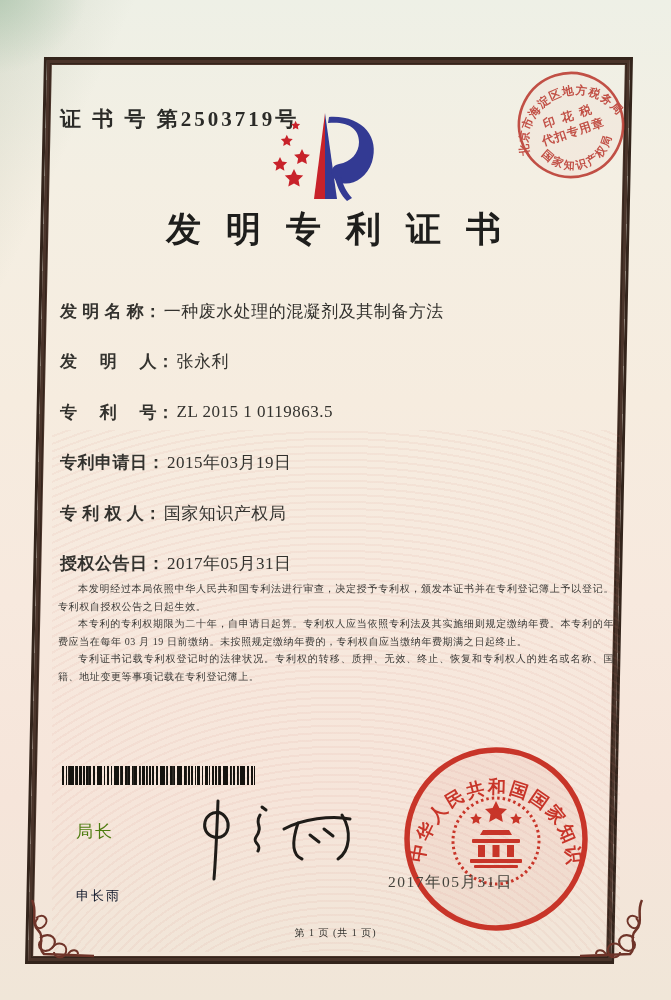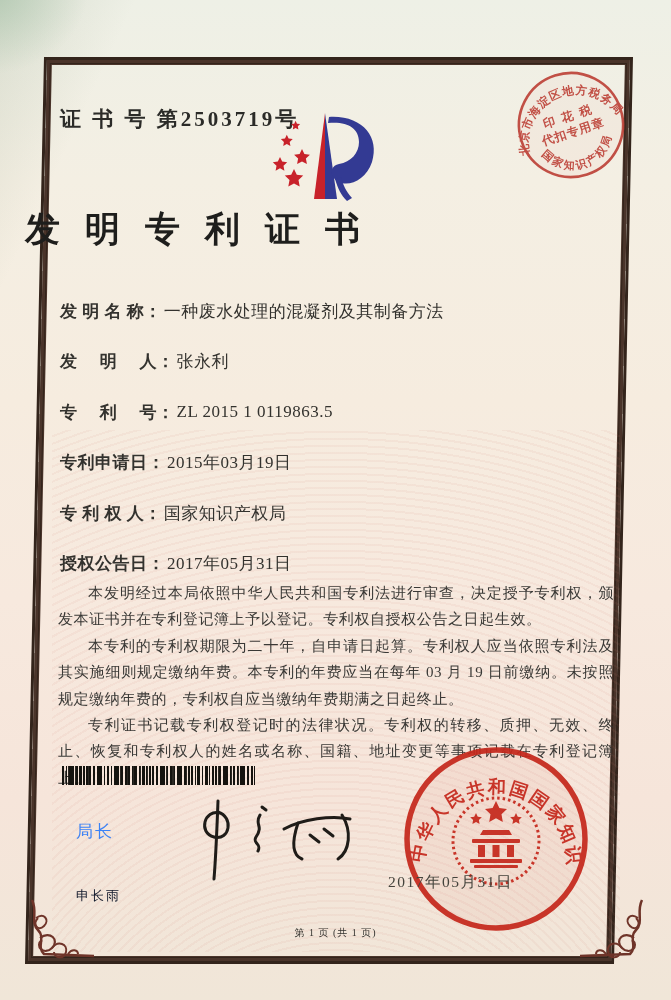--- a/index.html
+++ b/index.html
@@ -20,42 +20,42 @@
   }
   .frame-border .inner{position:absolute;inset:3px;border:1px solid #33241b;}
   .waves{
     position:absolute;left:52px;top:430px;width:568px;height:522px;
     background:repeating-radial-gradient(circle at 50% 140%, rgba(206,120,108,.10) 0 2px, rgba(206,120,108,0) 2px 7px);
     opacity:.75;pointer-events:none;
   }
   
   .cert-no{position:absolute;left:60px;top:105px;font-size:21px;letter-spacing:3px;color:#2b2b28;font-weight:bold;}
   .title{
-    position:absolute;left:0;right:4px;top:206px;
+    position:absolute;left:0;right:4px;top:206px;text-align:center;
     font-size:35px;font-weight:bold;color:#1e1e1c;letter-spacing:25px;text-indent:25px;
   }
   .fields{position:absolute;left:60px;top:286px;width:560px;}
   .field-row{height:50.5px;display:flex;align-items:center;font-size:17px;color:#33322e;letter-spacing:.5px;}
   .field-row .lbl{white-space:pre;font-weight:600;font-family:Liberation Serif, serif;}
   .field-row .val{margin-left:2px;white-space:pre;text-align:right;}
   .paragraphs{
     position:absolute;left:58px;top:580px;width:556px;
-    font-size:15px;line-height:1.76;color:#3a3936;text-align:justify;letter-spacing:.6px;
+    font-size:10px;line-height:1.76;color:#3a3936;text-align:justify;letter-spacing:.6px;
   }
   .paragraphs p{margin:0;text-indent:2em;}
   
   .barcode{
     position:absolute;left:62px;top:766px;width:193px;height:19px;
     background-image:
       repeating-linear-gradient(90deg,#15130f 0 1.5px,transparent 1.5px 3.5px),
       repeating-linear-gradient(90deg,#15130f 0 2px,transparent 2px 9px),
       repeating-linear-gradient(90deg,rgba(21,19,15,.9) 0 1px,transparent 1px 6.5px);
   }
   
-  .signer-title{position:absolute;left:76px;top:820px;font-size:17px;color:#3b82f6;letter-spacing:2px;font-family:"Liberation Sans","DejaVu Sans",sans-serif;}
+  .signer-title{position:absolute;left:76px;top:820px;font-size:17px;color:#4d7c0f;letter-spacing:2px;font-family:"Liberation Sans","DejaVu Sans",sans-serif;}
   .signer-name{position:absolute;left:76px;top:852px;font-size:13px;color:#0f172a;letter-spacing:2px;font-family:"Liberation Sans","DejaVu Sans",sans-serif;margin-top:35px;}
   .signature{position:absolute;left:182px;top:793px;}
   
   .big-seal{position:absolute;left:396px;top:743px;opacity:.93;}
   .seal-date{position:absolute;left:388px;top:872px;font-size:15.5px;color:#44433c;letter-spacing:1.5px;z-index:5;}
   .tax-stamp{position:absolute;left:510px;top:64px;transform:rotate(-18deg);opacity:.88;}
   
   .footer{position:absolute;left:0;right:0;top:926px;text-align:center;font-size:10px;color:#34332f;letter-spacing:1px;}
   
   .flourish{position:absolute;z-index:2;}

